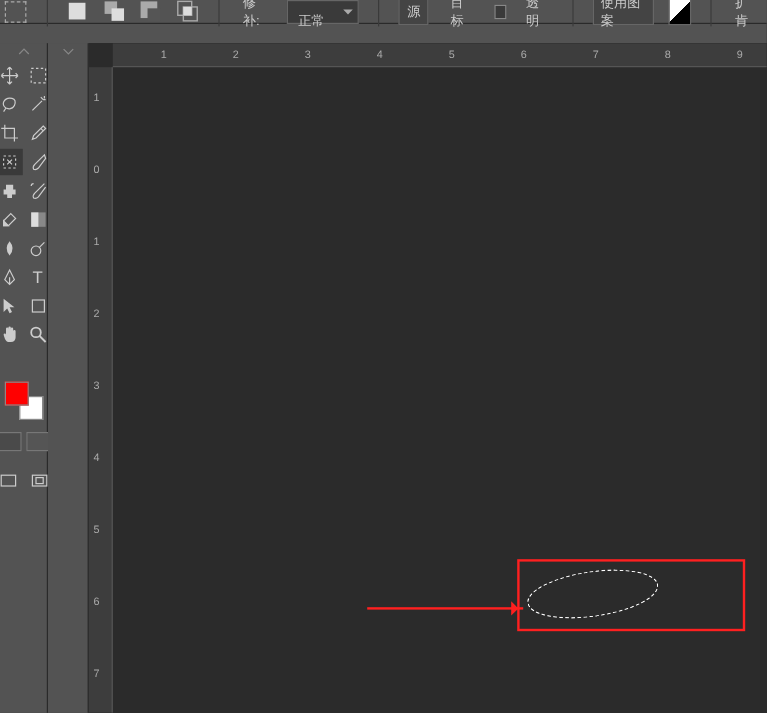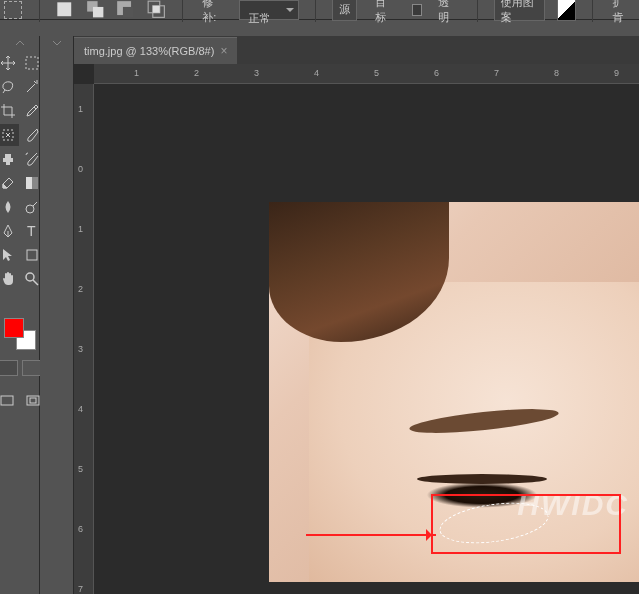--- a/index.html
+++ b/index.html
@@ -243,26 +243,20 @@
 
   <div class="toolbox">
     <div class="tool-handle">
         <svg width="12" height="6">
           <path d="M2 1 L6 5 L10 1" stroke="#888" fill="none"></path>
         </svg>
       </div>
   </div>
 
   <div class="workspace">
-    <div class="doc-tab-bar">
-      <div class="doc-tab">
-        <span>timg.jpg @ 133%(RGB/8#)</span>
-        <span class="tab-close">×</span>
-      </div>
-    </div>
     <div class="canvas-area">
       <div class="ruler-h">
         <span class="tick" style="left:40px">1</span>
         <span class="tick" style="left:100px">2</span>
         <span class="tick" style="left:160px">3</span>
         <span class="tick" style="left:220px">4</span>
         <span class="tick" style="left:280px">5</span>
         <span class="tick" style="left:340px">6</span>
         <span class="tick" style="left:400px">7</span>
         <span class="tick" style="left:460px">8</span>
@@ -273,26 +267,19 @@
         <span class="tick" style="top:80px">0</span>
         <span class="tick" style="top:140px">1</span>
         <span class="tick" style="top:200px">2</span>
         <span class="tick" style="top:260px">3</span>
         <span class="tick" style="top:320px">4</span>
         <span class="tick" style="top:380px">5</span>
         <span class="tick" style="top:440px">6</span>
         <span class="tick" style="top:500px">7</span>
       </div>
       <div class="canvas-inner">
-        <div class="image-placeholder">
-          <div class="face-shade"></div>
-          <div class="hair"></div>
-          <div class="eyebrow"></div>
-          <div class="eye"></div>
-          <div class="watermark">HWIDC</div>
-        </div>
         <div class="red-box"></div>
         <div class="red-arrow"></div>
         <div class="marquee"></div>
       </div>
     </div>
   </div>
 </div>
 
 </body></html>

